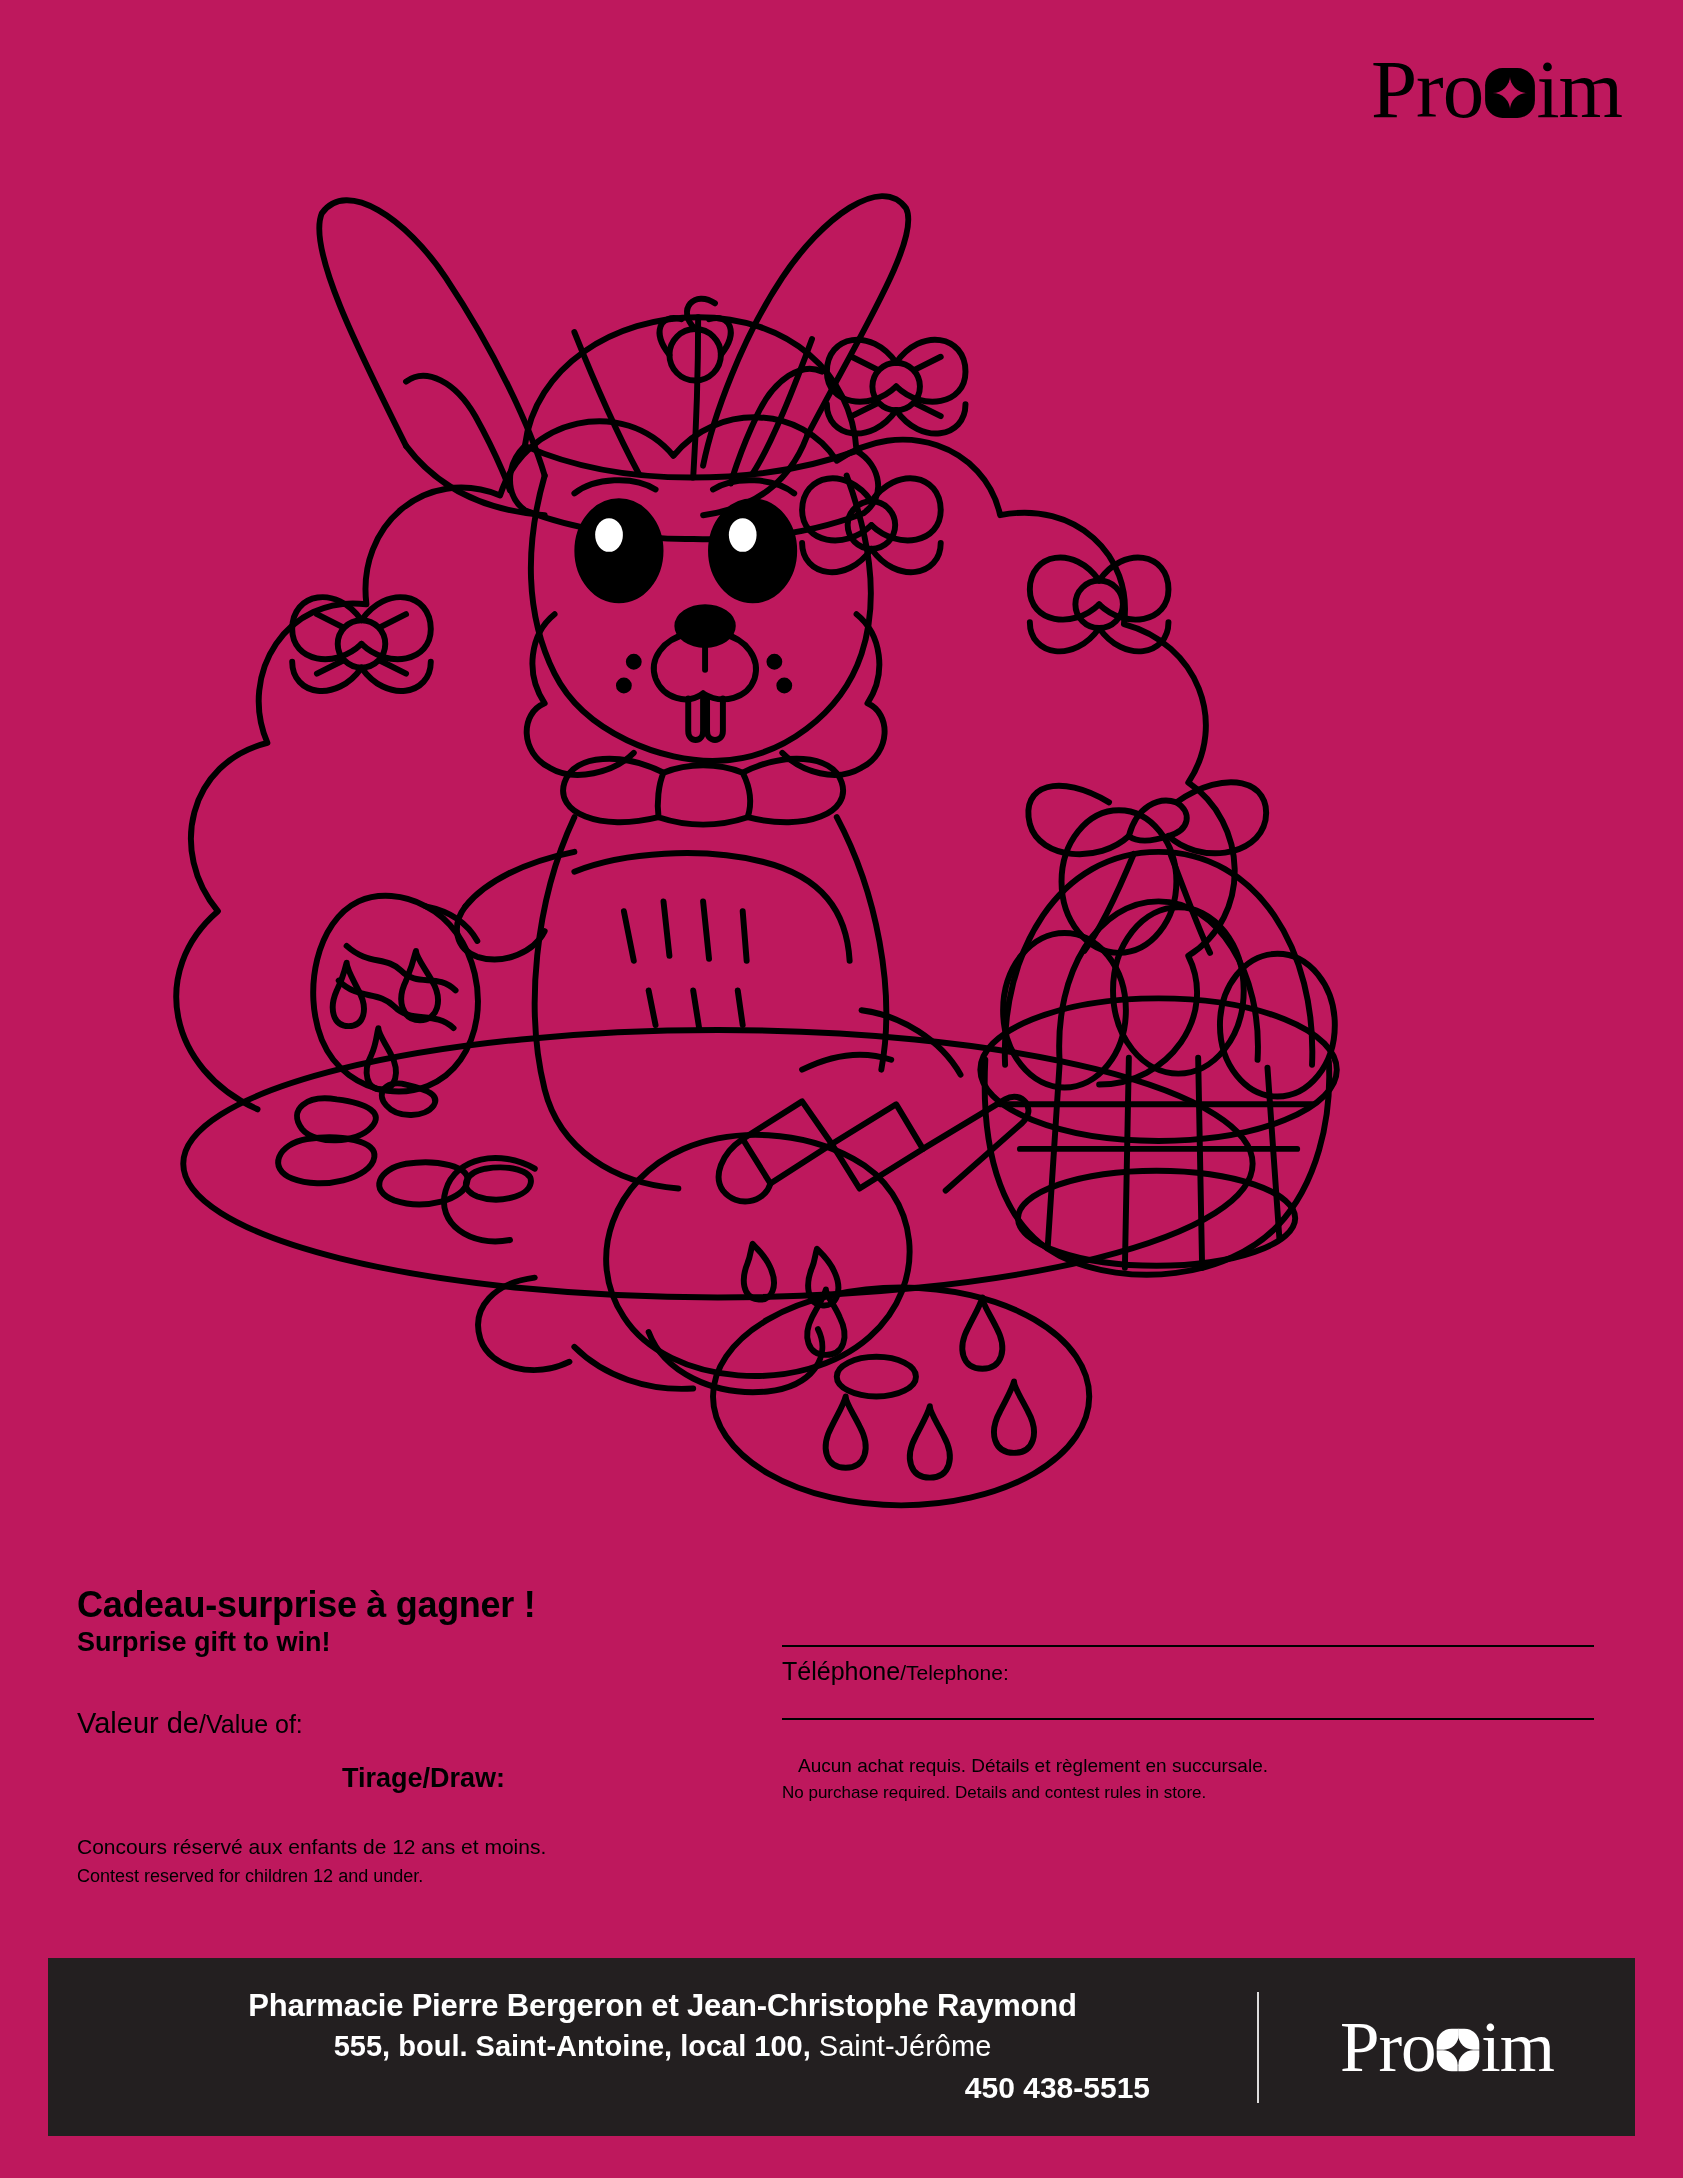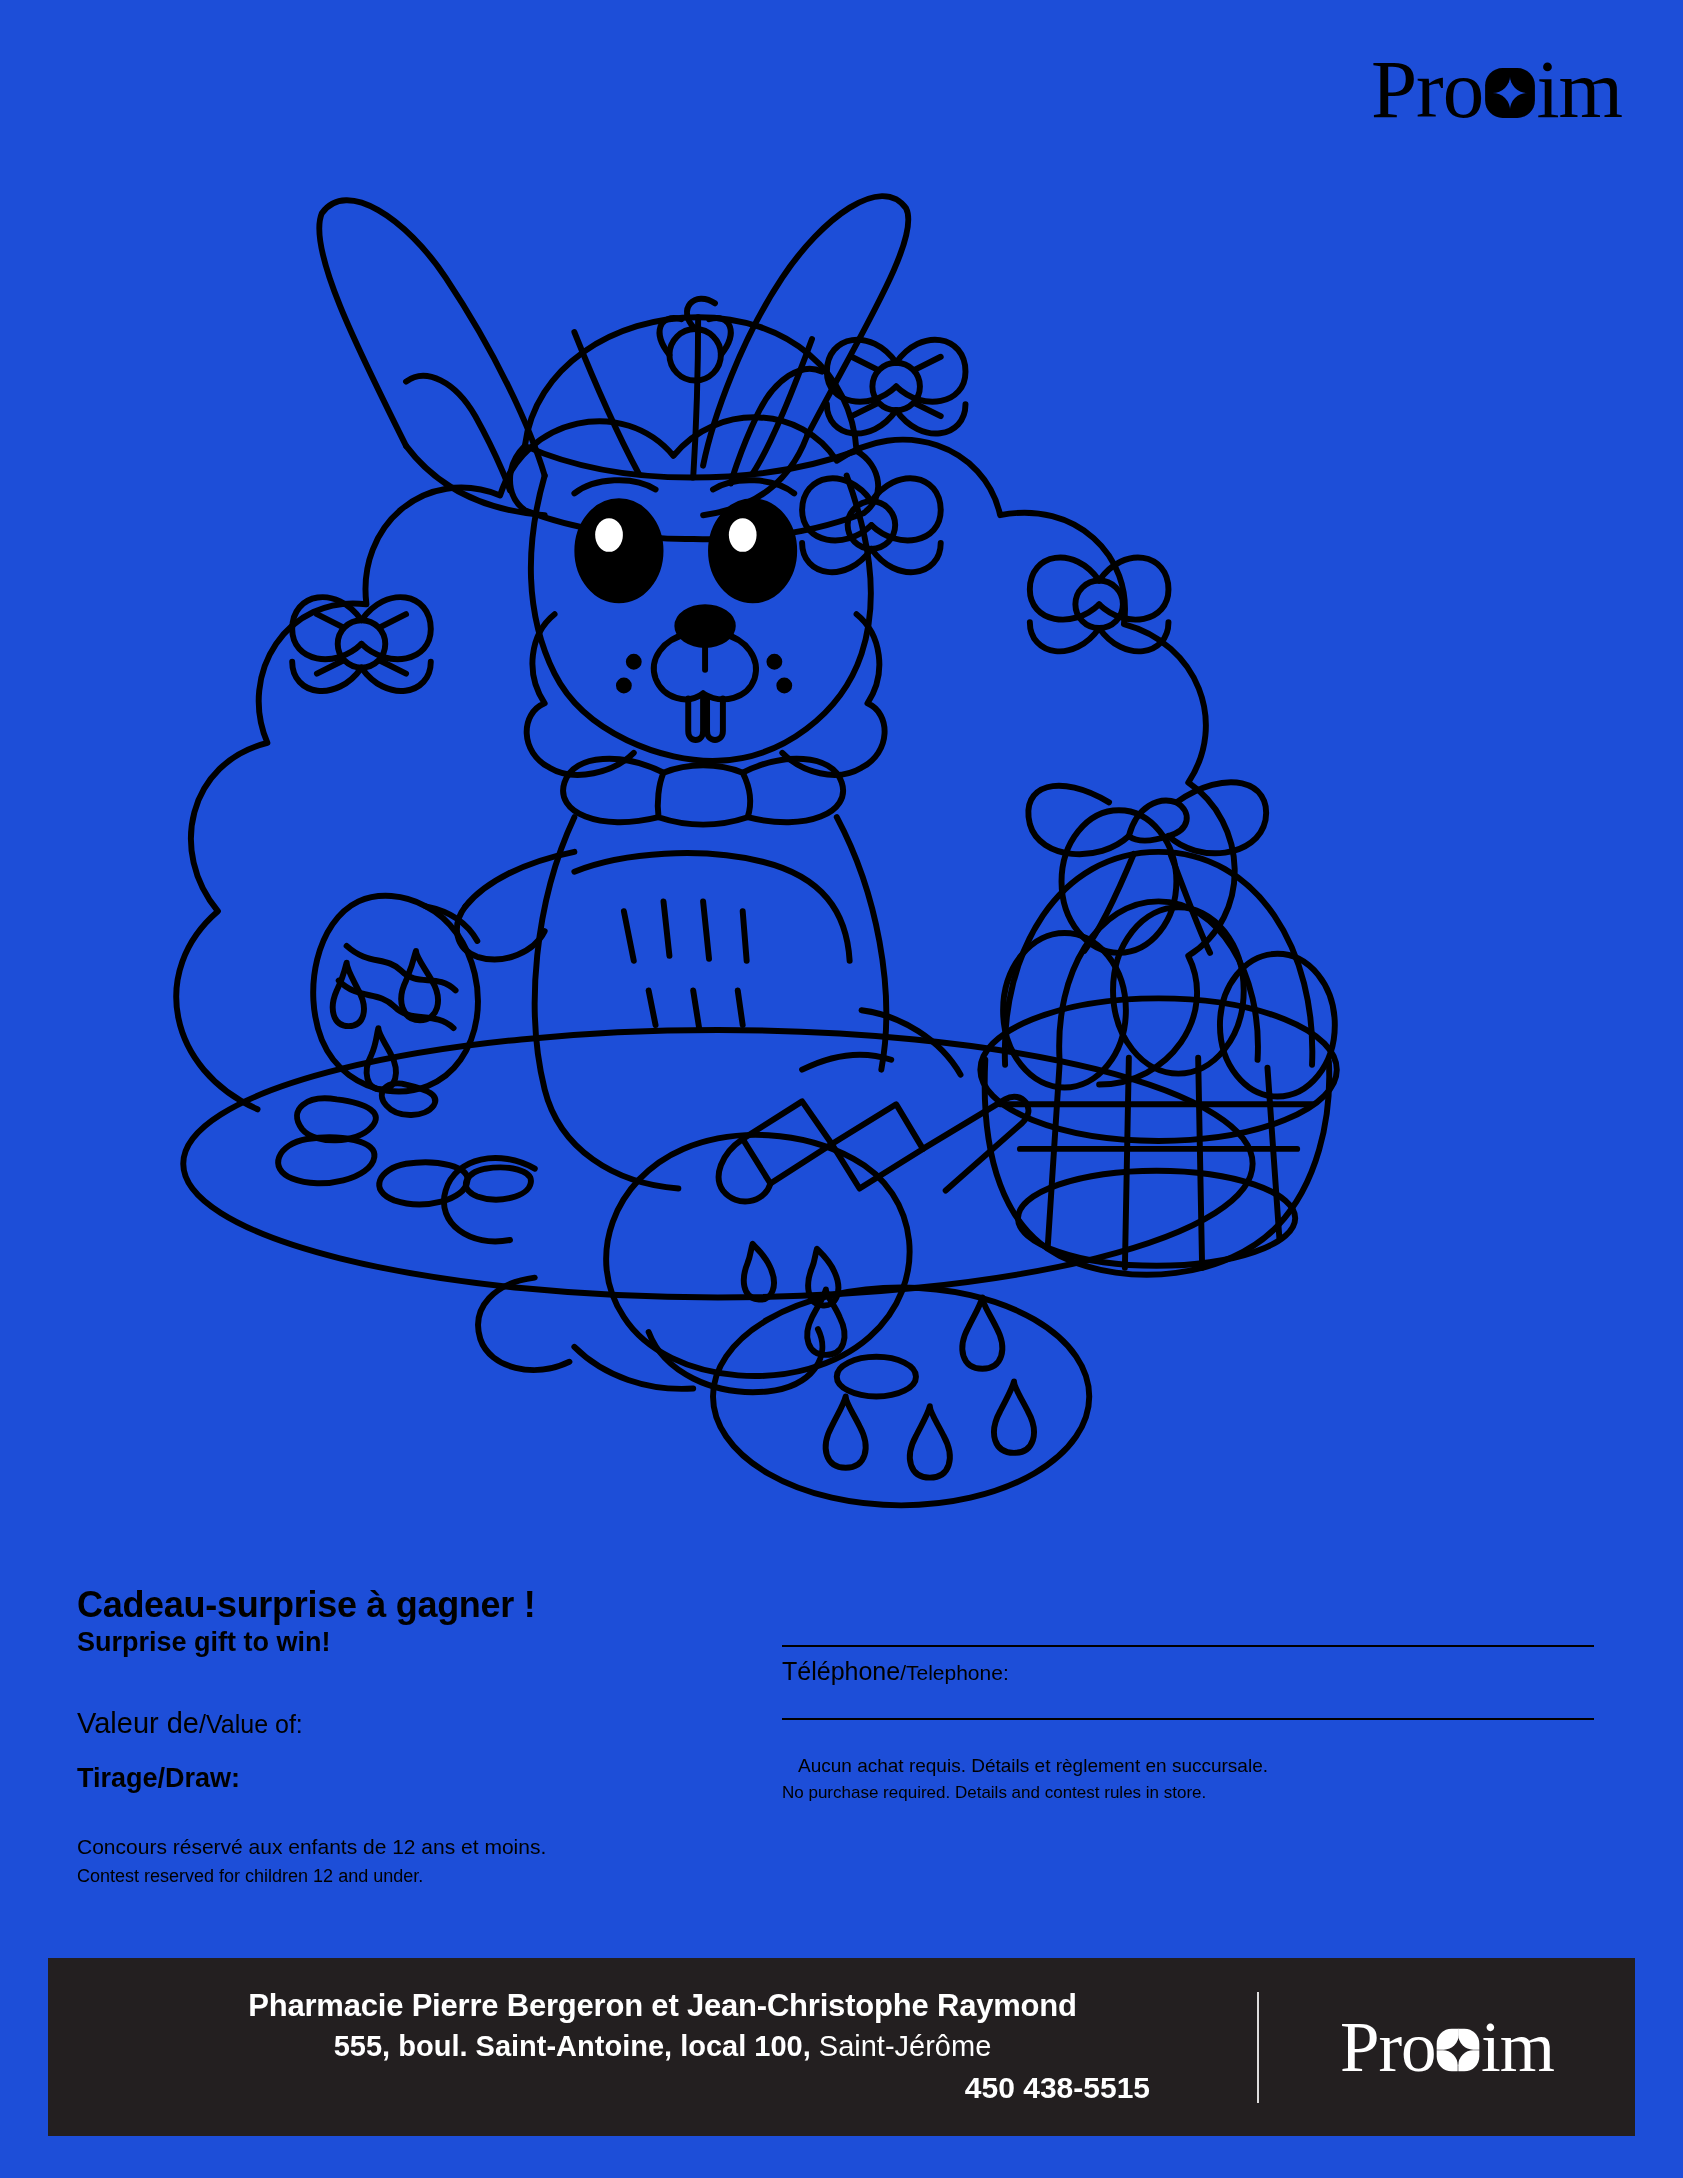--- a/index.html
+++ b/index.html
@@ -12,21 +12,21 @@
     height: 2178px;
     position: relative;
     font-family: "Liberation Sans", sans-serif;
     color: #000;
     overflow: hidden;
   }
 
   .page {
     position: absolute;
     inset: 0;
-    background: #1d4ed8;
+    background: #be185d;
   }
 
   
   .brand-logo {
     font-family: "Liberation Serif", serif;
     font-weight: normal;
     letter-spacing: -1px;
     line-height: 1;
     white-space: nowrap;
     display: inline-block;
@@ -103,20 +103,21 @@
     font-size: 27px;
     margin-top: 48px;
     line-height: 1.2;
   }
   .value-line .lead { font-size: 29px; }
   .value-line .sub { font-size: 25px; }
   .draw-line {
     font-size: 27px;
     font-weight: bold;
     margin-top: 22px;
+    text-align: center;
   }
   .rules-fr {
     font-size: 21px;
     margin-top: 40px;
     line-height: 1.25;
   }
   .rules-en {
     font-size: 18px;
     margin-top: 5px;
     line-height: 1.25;

